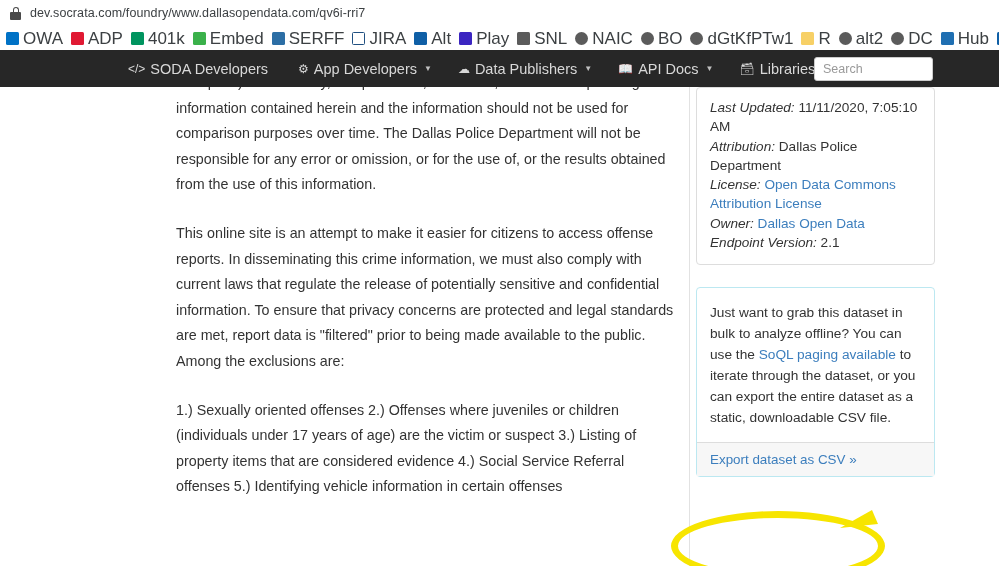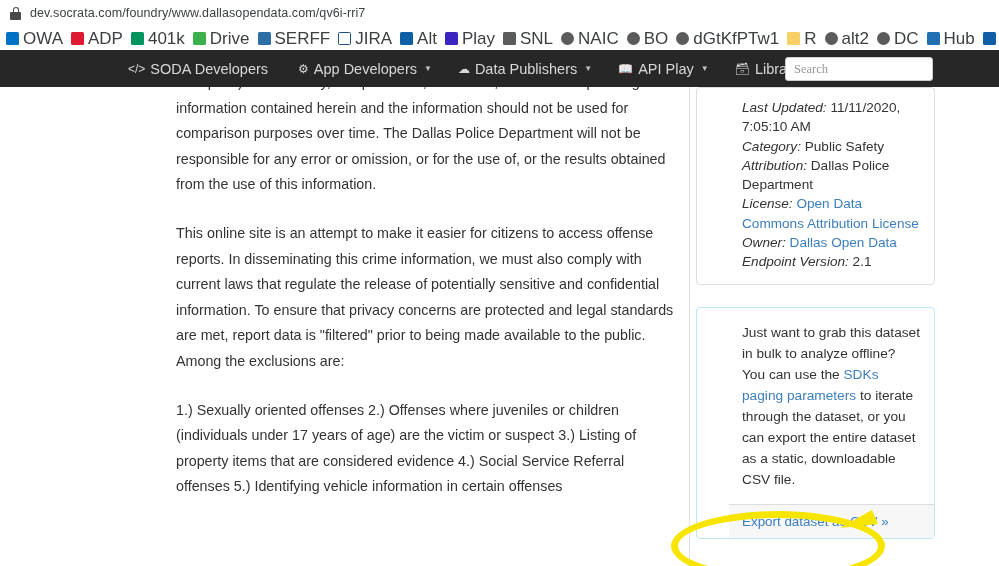--- a/index.html
+++ b/index.html
@@ -103,28 +103,28 @@
   }
   .nav-item .caret {
     margin-left: 7px;
     font-size: 8px;
     color: #c0c0c0;
   }
   #nav-search {
     position: absolute;
     right: 66px;
     top: 7px;
-    width: 148px; height: 24px;
+    width: 119px; height: 24px;
     background: #fff;
     border: 1px solid #cccccc;
     border-radius: 3px;
     font-size: 12.5px;
     color: #555;
     padding: 0 8px;
-    font-family: Liberation Serif, serif;
+    font-family: Liberation Sans, sans-serif;
     outline: none;
   }
   #nav-search::placeholder { color: #999; }
 
   
   #page {
     display: flex;
     width: 999px;
     height: 479px;
     background: #ffffff;
@@ -160,21 +160,20 @@
     width: 239px;
     position: absolute;
     left: 696px;
     top: 0;
   }
   .panel {
     border: 1px solid #dddddd;
     border-radius: 4px;
     background: #ffffff;
     margin-bottom: 22px;
-    padding-left: 32px;
   }
   .panel-body {
     padding: 10px 13px 12px 13px;
     font-size: 13.6px;
     line-height: 19.3px;
     color: #333;
   }
   .meta-line { margin: 0; }
   .meta-key {
     font-style: italic;
@@ -260,21 +259,21 @@
       <div class="bookmark">
         <span class="bm-icon" style="background: rgb(224, 25, 51);"></span>
         <span class="bm-label">ADP</span>
       </div>
       <div class="bookmark">
         <span class="bm-icon" style="background: rgb(0, 148, 95);"></span>
         <span class="bm-label">401k</span>
       </div>
       <div class="bookmark">
         <span class="bm-icon" style="background: rgb(58, 177, 74);"></span>
-        <span class="bm-label">Drive</span>
+        <span class="bm-label">Embed</span>
       </div>
       <div class="bookmark">
         <span class="bm-icon" style="background: rgb(44, 110, 165);"></span>
         <span class="bm-label">SERFF</span>
       </div>
       <div class="bookmark">
         <span class="bm-icon" style="background: rgb(255, 255, 255); border: 1px solid rgb(32, 80, 129);"></span>
         <span class="bm-label">JIRA</span>
       </div>
       <div class="bookmark">
@@ -352,21 +351,21 @@
   </div>
 
   <div class="nav-item">
     <span class="nav-ico">☁</span>
     <span>Data Publishers</span>
     <span class="caret">▼</span>
   </div>
 
   <div class="nav-item">
     <span class="nav-ico">📖</span>
-    <span>API Play</span>
+    <span>API Docs</span>
     <span class="caret">▼</span>
   </div>
 
   <div class="nav-item">
     <span class="nav-ico">🗃</span>
     <span>Libraries &amp; SDKs</span>
   </div>
 
   <input id="nav-search" type="text" placeholder="Search" style="">
 </div>
@@ -381,42 +380,39 @@
 
 
   </div>
 
   <div id="sidebar">
 
     <div class="panel">
       <div class="panel-body">
         <div class="meta-line">
           <span class="meta-key">Last Updated:</span><span> 11/11/2020, 7:05:10 AM</span>
-        </div>
-        <div class="meta-line">
-          <span class="meta-key">Category:</span><span> Public Safety</span>
         </div>
         <div class="meta-line">
           <span class="meta-key">Attribution:</span><span> Dallas Police Department</span>
         </div>
         <div class="meta-line">
           <span class="meta-key">License:</span><a class="link"> Open Data Commons Attribution License</a>
         </div>
         <div class="meta-line">
           <span class="meta-key">Owner:</span><a class="link"> Dallas Open Data</a>
         </div>
         <div class="meta-line">
           <span class="meta-key">Endpoint Version:</span><span> 2.1</span>
         </div>
       </div>
     </div>
 
     <div class="panel info">
       <div class="panel-body">
-        <span>Just want to grab this dataset in bulk to analyze offline? You can use the </span><a class="link">SDKs paging parameters</a><span> to iterate through the dataset, or you can export the entire dataset as a static, downloadable CSV file.</span>
+        <span>Just want to grab this dataset in bulk to analyze offline? You can use the </span><a class="link">SoQL paging available</a><span> to iterate through the dataset, or you can export the entire dataset as a static, downloadable CSV file.</span>
       </div>
       <div class="panel-footer">
         <a class="link">Export dataset as CSV »</a>
       </div>
     </div>
 
   </div>
 </div>
 
 <div id="highlight-ellipse"></div>

